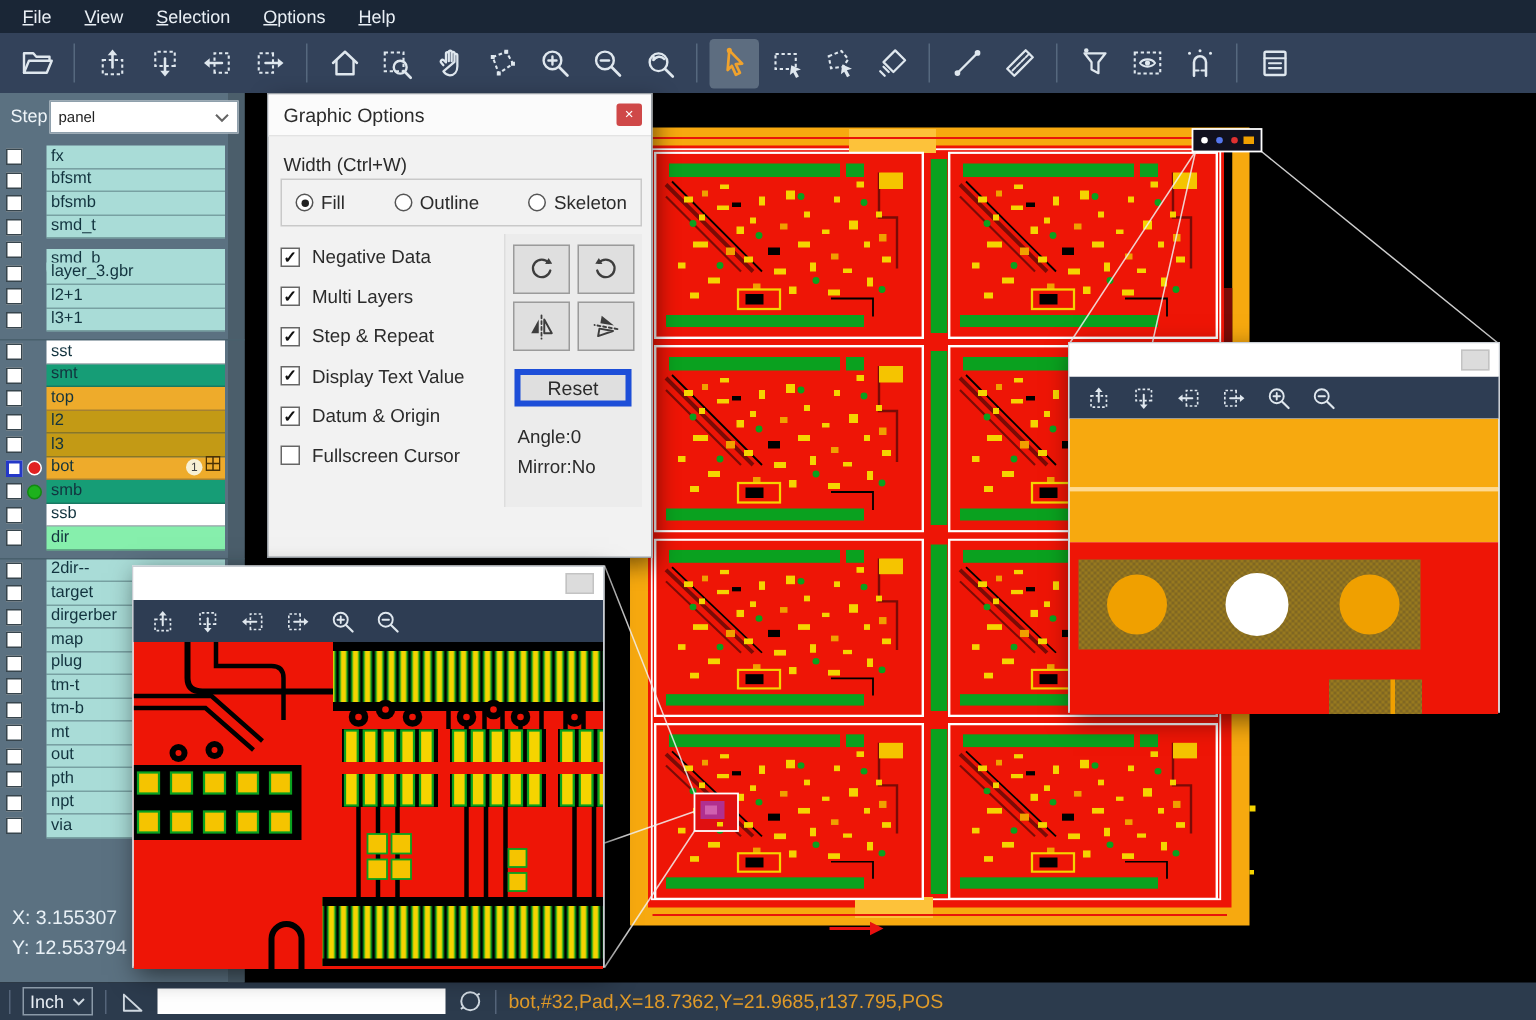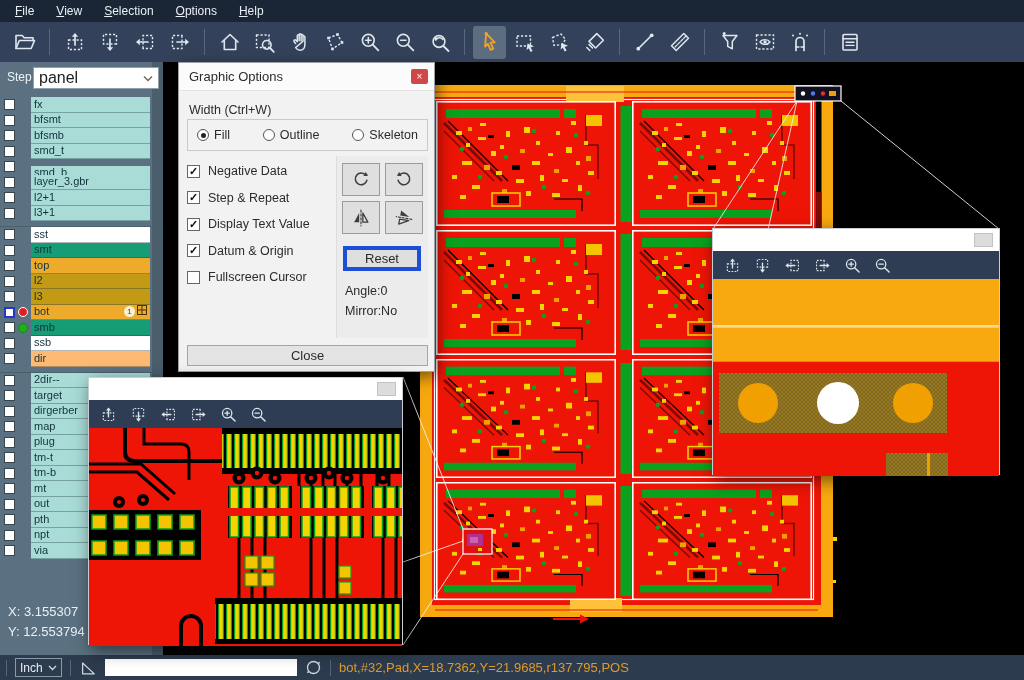--- a/index.html
+++ b/index.html
@@ -18,21 +18,21 @@
   .tbtn.active { background:#5d6d80; }
   .tsep { width:1px; height:26px; background:#56687e; margin:0 7px; }
 
   
   .sidebar { position:absolute; left:0; top:62px; width:163px; height:593px; background:#5b7181; }
   .scroll-strip { position:absolute; left:152px; top:0; width:11px; height:593px; background:#4b5e6b; }
   .step-row { position:absolute; left:0; top:0; width:163px; height:32px; }
   .step-label { position:absolute; left:7px; top:8px; color:#eef4f8; font-size:12px; }
   .step-select { position:absolute; left:33px; top:5px; width:126px; height:22px; background:#fff;
                  border:1px solid #8fa0ac; display:flex; align-items:center; justify-content:space-between;
-                 font-size:16px; color:#222; padding:0 5px; }
+                 font-size:10px; color:#222; padding:0 5px; }
   #layers { position:absolute; left:0; top:35px; width:152px; }
   .layer-row { display:flex; align-items:center; height:15.5px; position:relative; }
   .cb { width:11px; height:11px; background:#fff; border:1px solid #37454d; margin-left:4px; flex:none; }
   .cb.cb-checked { border:2px solid #2438c8; }
   .ind { width:16px; flex:none; display:flex; align-items:center; justify-content:center; }
   .dot { width:10px; height:10px; border-radius:50%; }
   .lname { width:119px; height:100%; font-size:11px; line-height:15px; color:#12333e;
            padding-left:3px; display:flex; align-items:center; border-bottom:1px solid rgba(30,52,62,.35); }
   .badge { width:11px; height:11px; border-radius:50%; background:#f7f0d4; color:#444; font-size:8px;
            display:flex; align-items:center; justify-content:center; margin-left:auto; margin-right:2px; flex:none; }
@@ -494,21 +494,21 @@
           <div class="lname" style="background: rgb(22, 157, 118);">smb</div>
         </div>
         <div class="layer-row">
           <div class="cb"></div>
           <div class="ind"></div>
           <div class="lname" style="background: rgb(255, 255, 255);">ssb</div>
         </div>
         <div class="layer-row">
           <div class="cb"></div>
           <div class="ind"></div>
-          <div class="lname" style="background: #fdba74;">dir</div>
+          <div class="lname" style="background: #86efac;">dir</div>
         </div>
         <div class="group-gap"></div>
         <div class="layer-row">
           <div class="cb"></div>
           <div class="ind"></div>
           <div class="lname" style="background: rgb(169, 220, 215);">2dir--</div>
         </div>
         <div class="layer-row">
           <div class="cb"></div>
           <div class="ind"></div>
@@ -588,20 +588,24 @@
         </div>
         <div class="radio-item">
           <div class="radio"></div>
           <span>Skeleton</span>
         </div>
       </div>
     <div class="chk-list" id="chkList">
         <div class="chk-row">
           <div class="dcb on"></div>
           <span>Negative Data</span>
+        </div>
+        <div class="chk-row">
+          <div class="dcb on"></div>
+          <span>Multi Layers</span>
         </div>
         <div class="chk-row">
           <div class="dcb on"></div>
           <span>Step &amp; Repeat</span>
         </div>
         <div class="chk-row">
           <div class="dcb on"></div>
           <span>Display Text Value</span>
         </div>
         <div class="chk-row">
@@ -643,21 +647,20 @@
                 <path d="M14,6.5 L19.5,16.5 H14 Z" fill="none" stroke="#3d3d3d" stroke-width="1.4" stroke-linecap="round" stroke-linejoin="round"></path>
                 <path d="M12,3.5 V20.5" fill="none" stroke="#3d3d3d" stroke-width="1.3" stroke-dasharray="2.2,2" stroke-linecap="round" stroke-linejoin="round"></path>
               </g>
             </svg>
           </div>
         </div>
       <div class="reset-btn">Reset</div>
       <div class="angle-txt">Angle:0</div>
       <div class="mirror-txt">Mirror:No</div>
     </div>
-    <div class="close-btn">Close</div>
   </div>
 
   <div class="magwin" id="magA">
     <div class="mag-title">
       <div class="mag-btn"></div>
     </div>
     <div class="mag-toolbar">
         <div style="display: flex; align-items: center;">
           <svg viewBox="0 0 24 24" width="19" height="19">
             <g transform="rotate(0 12 12)">

